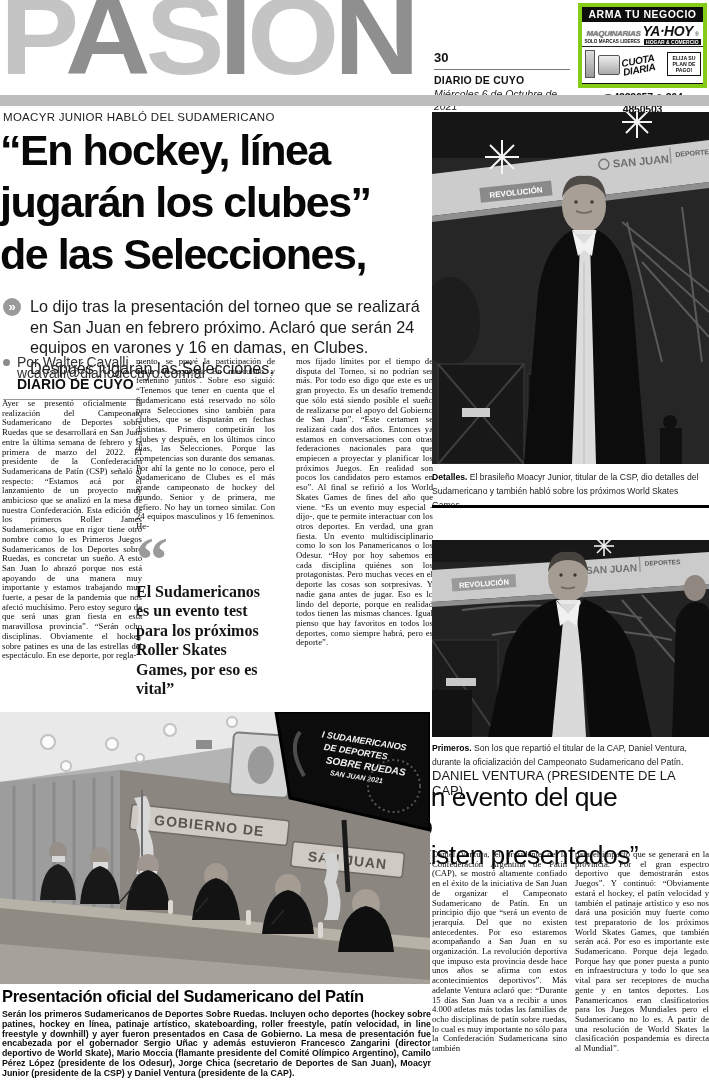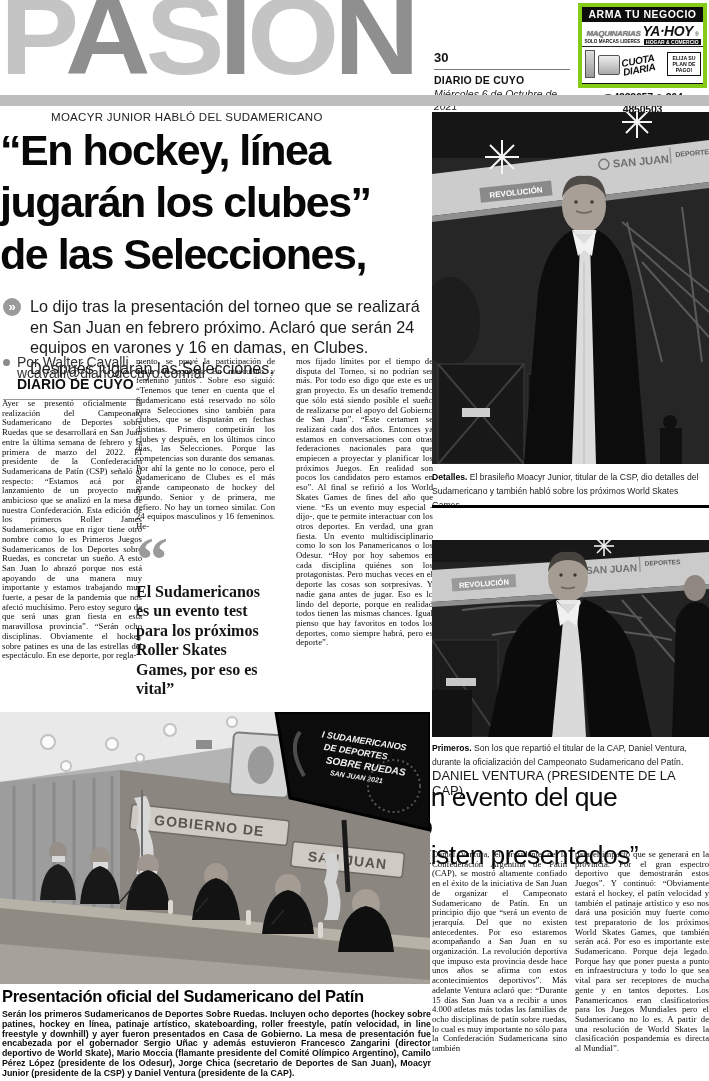--- a/index.html
+++ b/index.html
@@ -41,21 +41,21 @@
     background:linear-gradient(#eee,#aaa); border:1px solid #555; border-radius:2px; }
   .ad-cuota { position:absolute; left:40px; top:9px; font-size:10px; font-weight:900;
     font-style:italic; transform:rotate(-10deg); letter-spacing:-0.3px; white-space:pre-line; line-height:9px;}
   .ad-plan { position:absolute; right:2px; top:5px; width:34px; font-size:5.2px; font-weight:900;
     border:1.5px solid #111; text-align:center; line-height:6px; padding:2px 1px; }
   .ad-phones { border-top:1.5px solid #111; font-weight:900; font-size:10.5px;
     text-align:center; letter-spacing:-0.2px; padding-top:7px; }
   .ad-ph-ic { font-size:9px; }
   .gray-bar { position:absolute; left:0; top:95px; width:709px; height:11px; background:#bdbdbd; }
   
-  .kicker { position:absolute; left:3px; top:111px; font-size:11.5px; letter-spacing:0.3px; color:#222;margin-left:48px; }
+  .kicker { position:absolute; left:3px; top:111px; font-size:11.5px; letter-spacing:0.3px; color:#222; }
   .headline { position:absolute; left:0px; top:124px; width:435px;
     font-size:43px; line-height:52px; font-weight:900; letter-spacing:-1.5px; color:#080808; }
   .lead-wrap { position:absolute; left:3px; top:296px; width:430px; display:flex; gap:9px; }
   .lead-icon { flex:0 0 18px; width:18px; height:18px; border-radius:50%; background:#9a9a9a;
     color:#fff; font-size:13px; font-weight:700; text-align:center; line-height:17px; margin-top:2px; }
   .lead-text { font-size:16.2px; line-height:20.5px; color:#1c1c1c; }
   .byline { position:absolute; left:3px; top:357px; width:139px; font-size:14px; line-height:11px;
     color:#333; border-bottom:1px solid #999; padding-bottom:9px; }
   .byline-dot { position:absolute; left:0; top:2px; width:7px; height:7px; border-radius:50%; background:#8a8a8a; }
   .byline-inner { margin-left:14px; }

